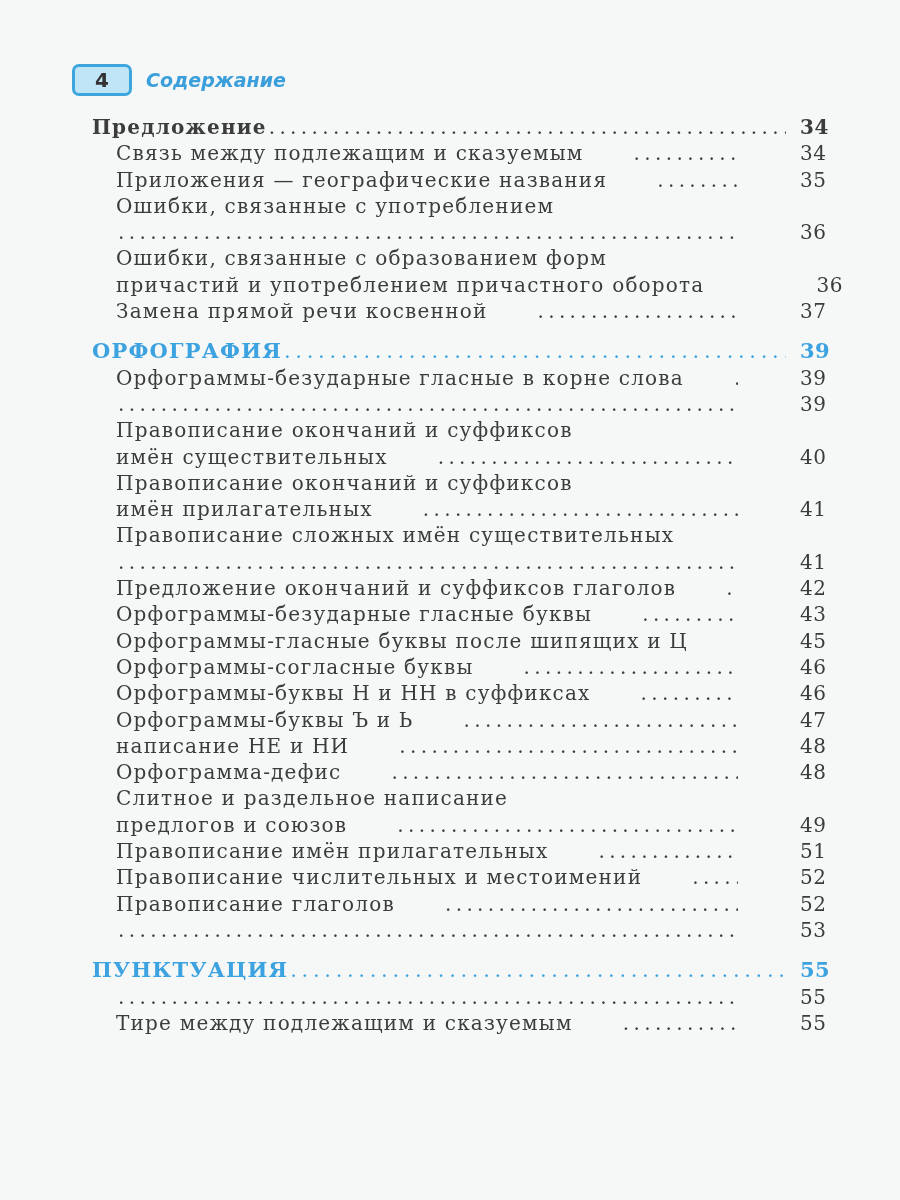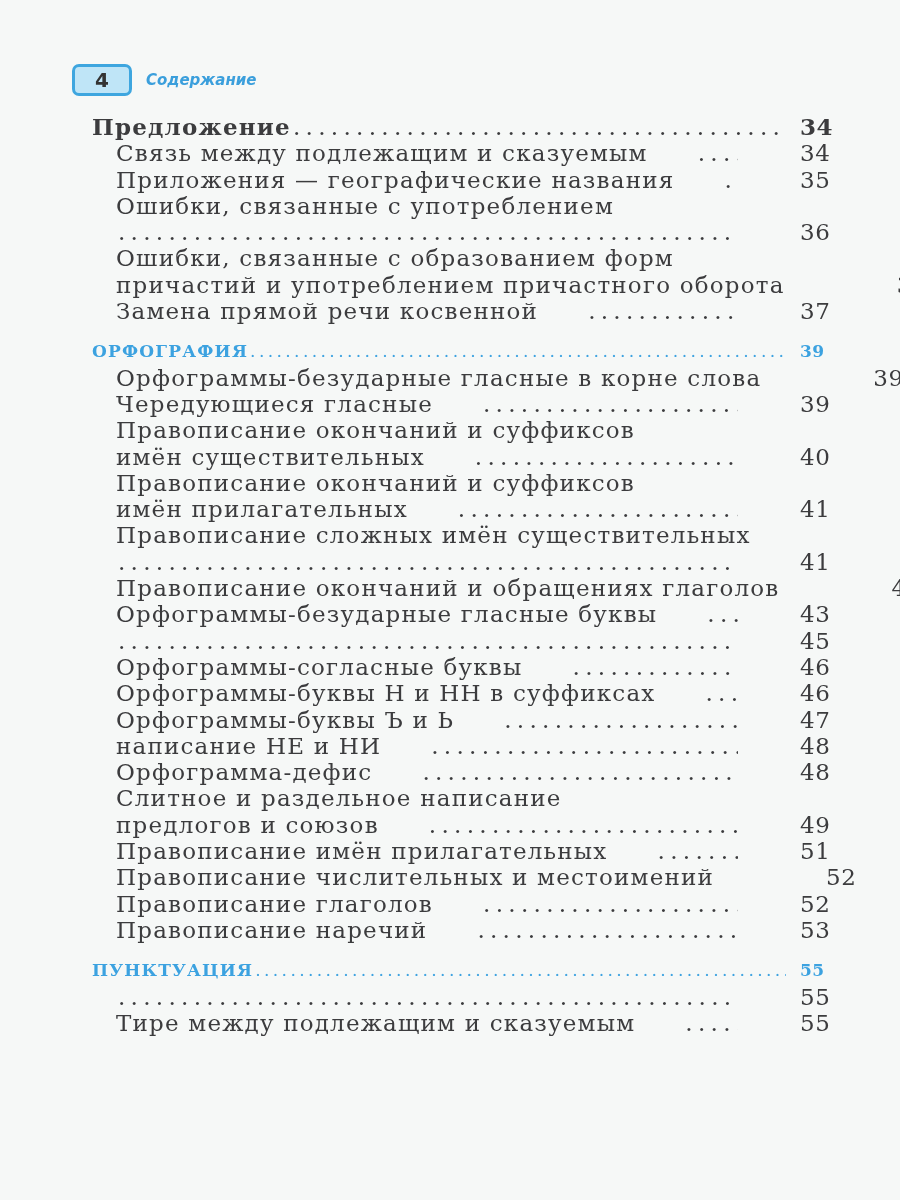--- a/index.html
+++ b/index.html
@@ -21,34 +21,34 @@
     background: #bfe5f7;
     display: flex; align-items: center; justify-content: center;
     font-family: "DejaVu Sans", "Liberation Sans", sans-serif;
     font-weight: bold; font-size: 20px; color: #333;
     box-sizing: border-box;
   }
   .header-title {
     margin-left: 14px;
     font-family: "DejaVu Sans", "Liberation Sans", sans-serif;
     font-weight: bold; font-style: italic;
-    font-size: 15px; color: #3b9fdc;
+    font-size: 19px; color: #3b9fdc;
   }
   .toc {
     position: absolute; left: 92px; top: 114px; width: 738px;
   }
   .row {
     display: flex; align-items: baseline;
     height: 26.3px; line-height: 26.3px;
-    font-size: 23px; letter-spacing: 1.2px;
+    font-size: 20px; letter-spacing: 1.2px;
     white-space: nowrap;
   }
   .row.sub { padding-left: 24px; gap: 48px; }
   .row.heading { font-weight: bold; }
-  .row.section { font-weight: bold; color: #3ca2e0; font-size: 17px; }
+  .row.section { font-weight: bold; color: #3ca2e0; font-size: 21px; }
   .row.gap-before { margin-top: 14px; }
   .label { flex: 0 0 auto; }
   .dots {
     flex: 1 1 auto; overflow: hidden; margin: 0 14px 0 2px;
     letter-spacing: 3.2px; font-weight: normal;
   }
   .dots::before {
     content: ". . . . . . . . . . . . . . . . . . . . . . . . . . . . . . . . . . . . . . . . . . . . . . . . . . . . . . . . . . . . . . . . . . . . . . . . . . . . . . . .";
     letter-spacing: -1px;
   }
@@ -105,21 +105,20 @@
       <span class="label">ОРФОГРАФИЯ</span>
       <span class="dots"></span>
       <span class="page">39</span>
     </div>
     <div class="row sub">
       <span class="label">Орфограммы-безударные гласные в корне слова</span>
       <span class="dots"></span>
       <span class="page">39</span>
     </div>
     <div class="row sub">
-      <span class="label">Чередующиеся гласные</span>
       <span class="dots"></span>
       <span class="page">39</span>
     </div>
     <div class="row sub nodots">
       <span class="label">Правописание окончаний и суффиксов</span>
     </div>
     <div class="row sub">
       <span class="label">имён существительных</span>
       <span class="dots"></span>
       <span class="page">40</span>
@@ -133,30 +132,31 @@
       <span class="page">41</span>
     </div>
     <div class="row sub nodots">
       <span class="label">Правописание сложных имён существительных</span>
     </div>
     <div class="row sub">
       <span class="dots"></span>
       <span class="page">41</span>
     </div>
     <div class="row sub">
-      <span class="label">Правописание окончаний и обращениях глаголов</span>
+      <span class="label">Предложение окончаний и суффиксов глаголов</span>
       <span class="dots"></span>
       <span class="page">42</span>
     </div>
     <div class="row sub">
       <span class="label">Орфограммы-безударные гласные буквы</span>
       <span class="dots"></span>
       <span class="page">43</span>
     </div>
     <div class="row sub">
+      <span class="label">Орфограммы-гласные буквы после шипящих и Ц</span>
       <span class="dots"></span>
       <span class="page">45</span>
     </div>
     <div class="row sub">
       <span class="label">Орфограммы-согласные буквы</span>
       <span class="dots"></span>
       <span class="page">46</span>
     </div>
     <div class="row sub">
       <span class="label">Орфограммы-буквы Н и НН в суффиксах</span>
@@ -195,21 +195,20 @@
       <span class="label">Правописание числительных и местоимений</span>
       <span class="dots"></span>
       <span class="page">52</span>
     </div>
     <div class="row sub">
       <span class="label">Правописание глаголов</span>
       <span class="dots"></span>
       <span class="page">52</span>
     </div>
     <div class="row sub">
-      <span class="label">Правописание наречий</span>
       <span class="dots"></span>
       <span class="page">53</span>
     </div>
     <div class="row section gap-before">
       <span class="label">ПУНКТУАЦИЯ</span>
       <span class="dots"></span>
       <span class="page">55</span>
     </div>
     <div class="row sub">
       <span class="dots"></span>

